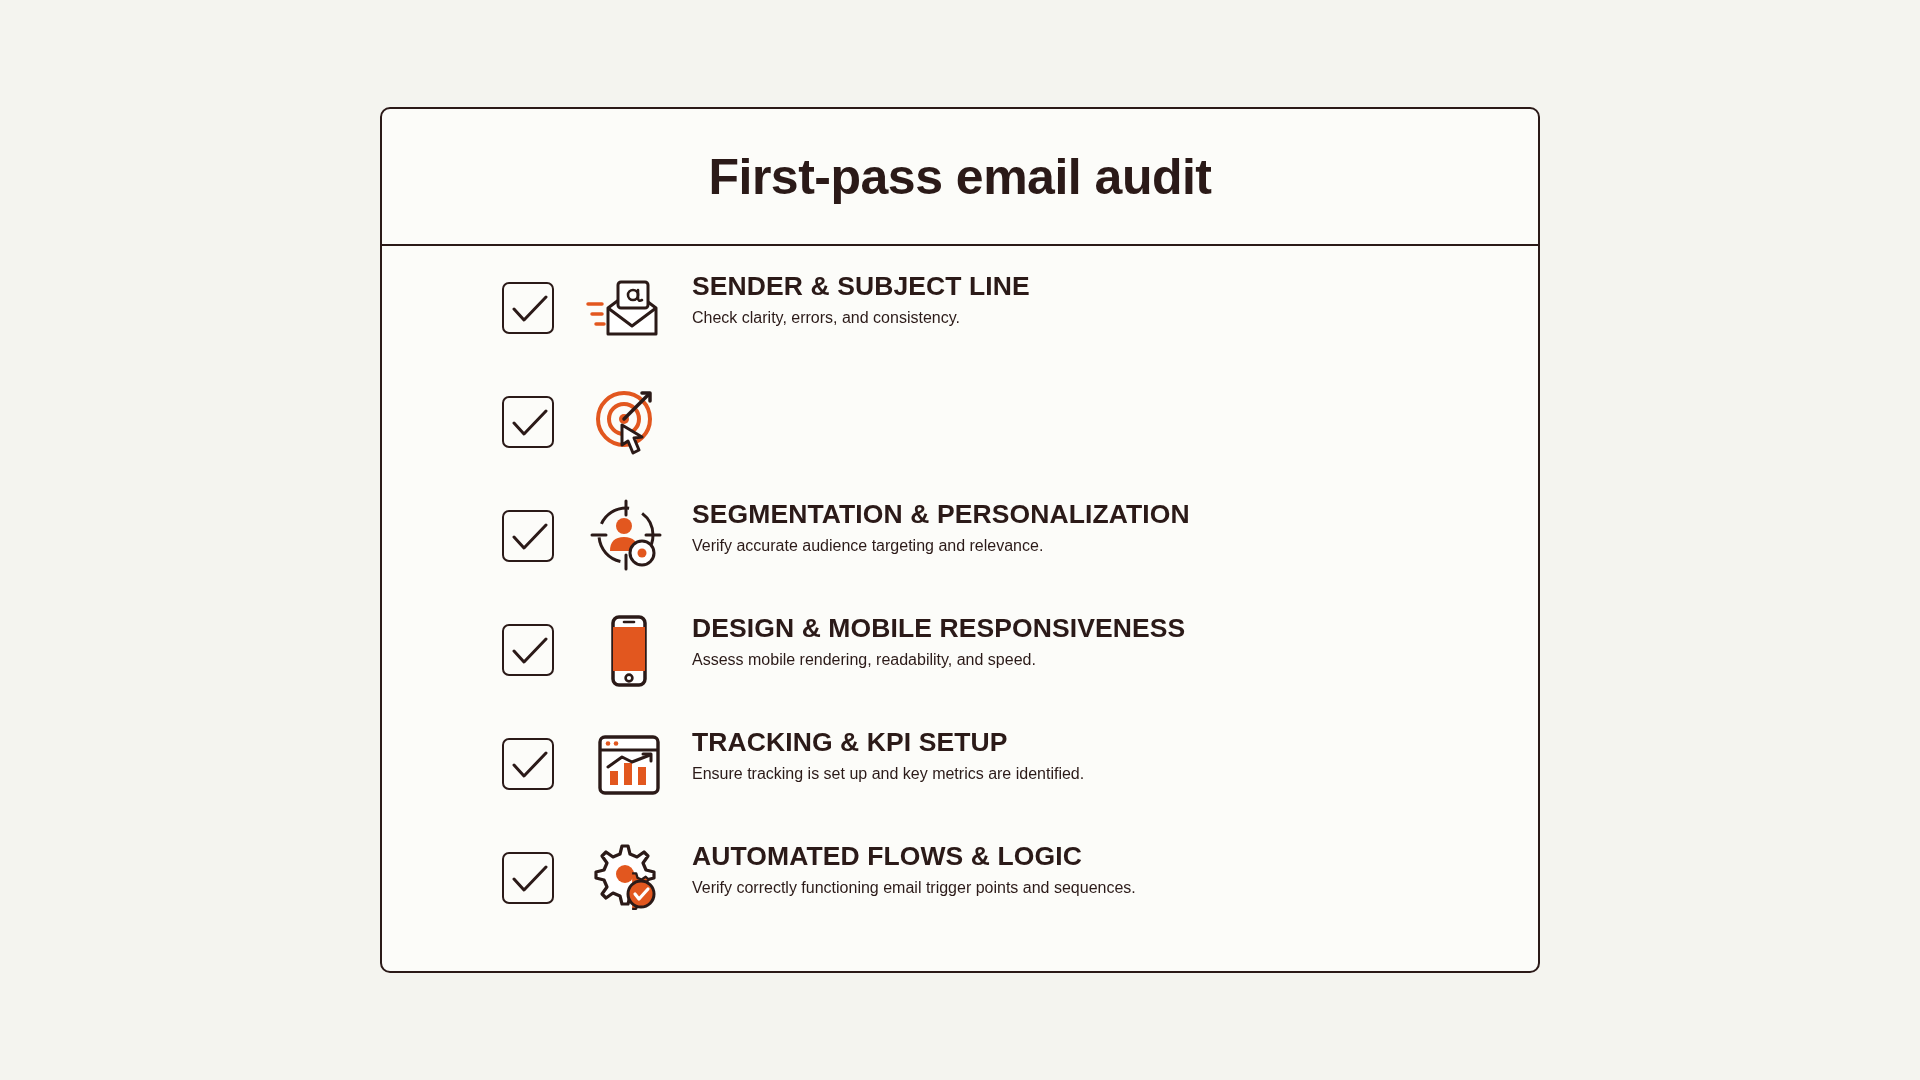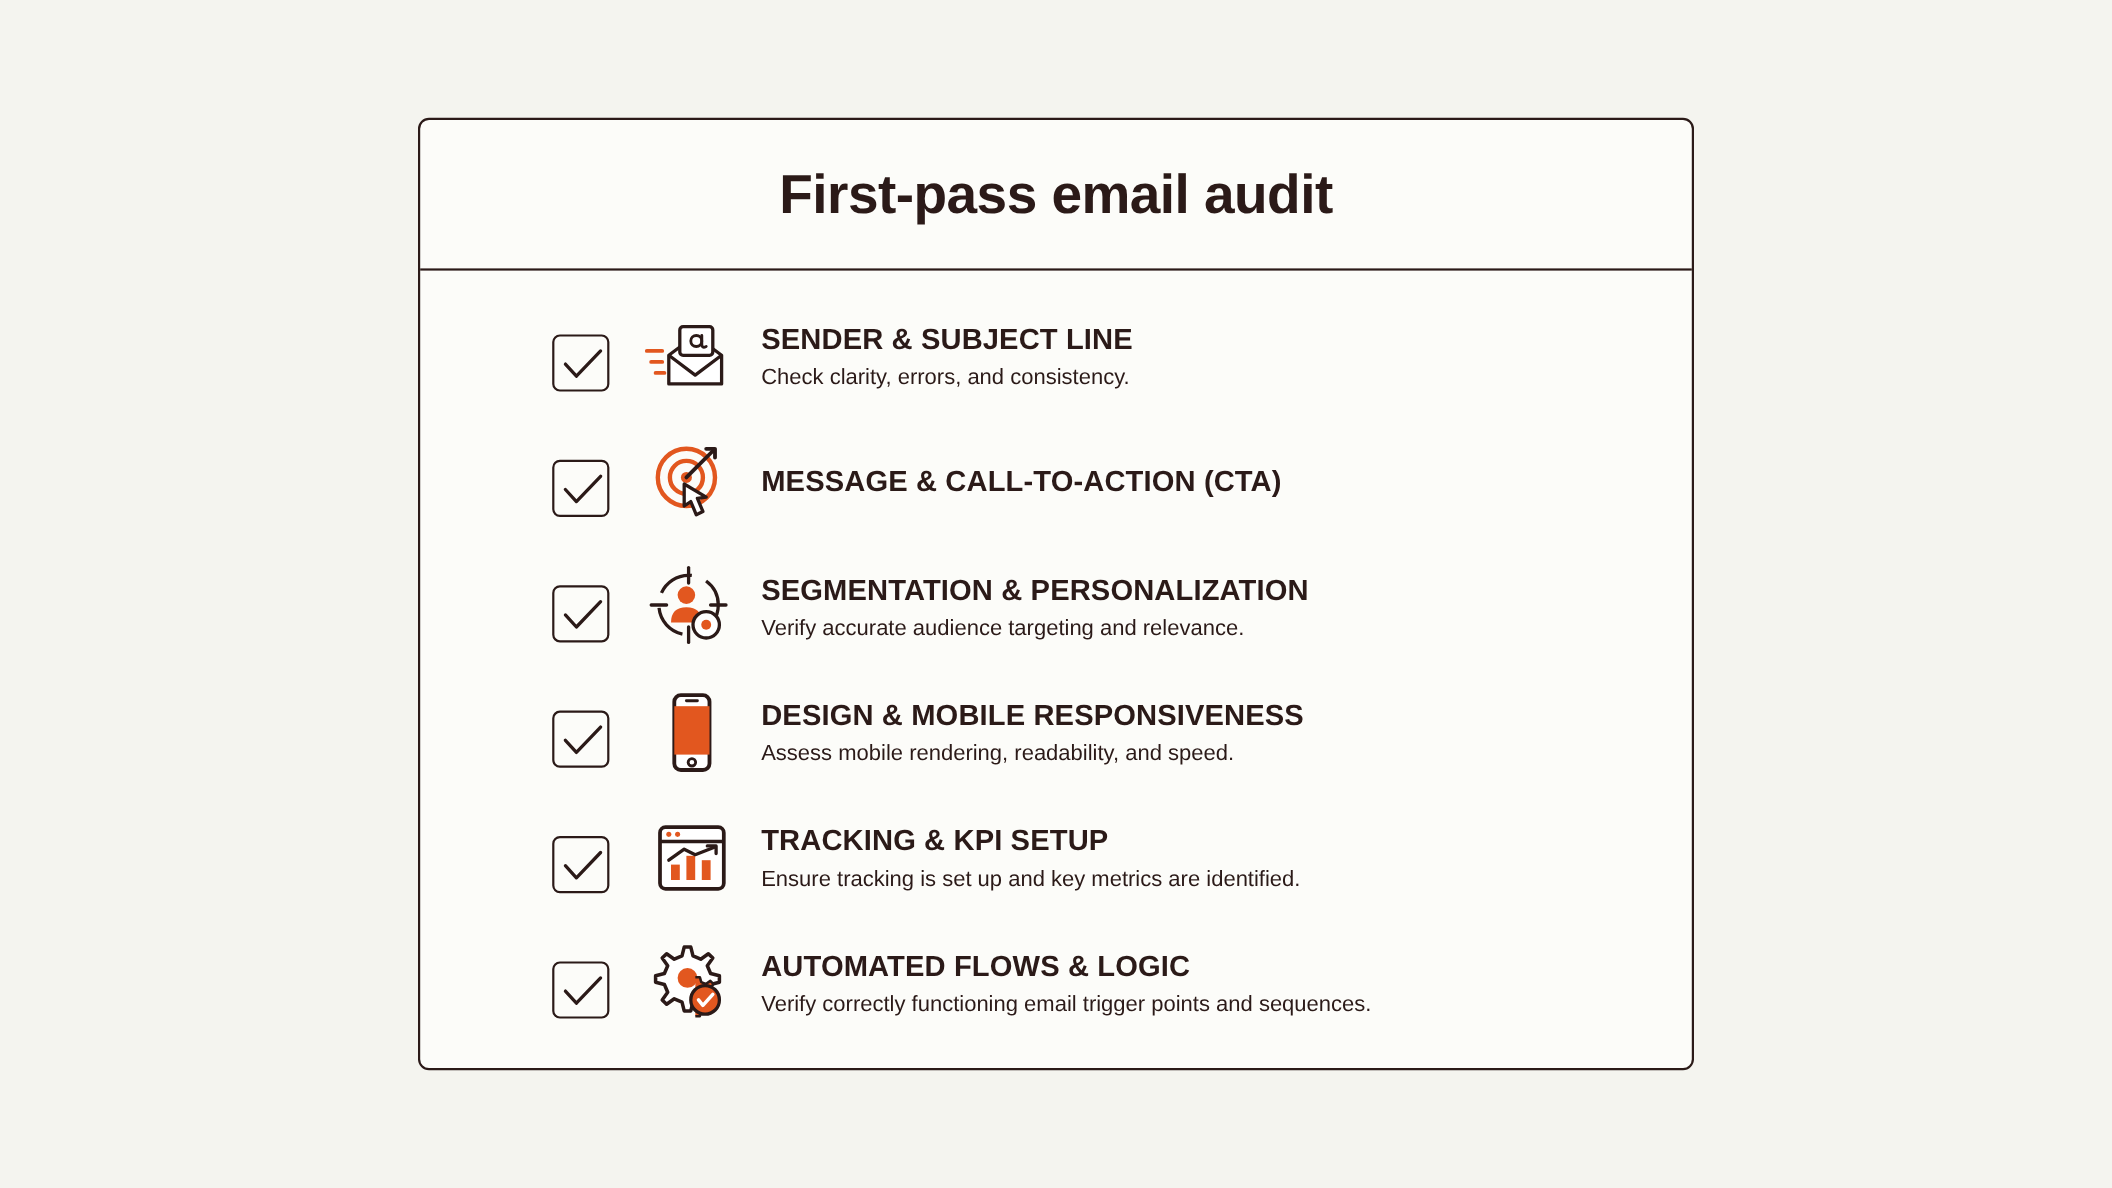--- a/index.html
+++ b/index.html
@@ -46,21 +46,21 @@
     color: #2b1a18;
     letter-spacing: -0.5px;
   }
 
   .list {
     padding: 18px 0 0 0;
   }
 
   .row {
     display: flex;
-    align-items: center;
+    align-items: flex-start;
     padding: 0 0 0 120px;
     height: 114px;
     box-sizing: border-box;
   }
 
   .checkbox {
     width: 52px;
     height: 52px;
     min-width: 52px;
     border: 2.5px solid #2b1a18;
@@ -95,21 +95,21 @@
 
   .row-title {
     font-size: 26.5px;
     font-weight: bold;
     color: #2b1a18;
     letter-spacing: 0.1px;
     line-height: 1.25;
   }
 
   .row-desc {
-    font-size: 20px;
+    font-size: 16px;
     color: #2b1a18;
     line-height: 1.3;
     margin-top: 5px;
   }
 </style>
 </head>
 <body>
 
 <div id="stage">
   <div class="card">
@@ -154,21 +154,20 @@
           <svg width="84" height="72" viewBox="0 0 84 72">
             <circle cx="38" cy="32" r="26" fill="none" stroke="#e2571f" stroke-width="4"></circle>
             <circle cx="38" cy="32" r="15" fill="none" stroke="#e2571f" stroke-width="4"></circle>
             <circle cx="38" cy="32" r="5" fill="#e2571f"></circle>
             <path d="M38 32 L62 8" stroke="#2b1a18" stroke-width="3.5" stroke-linecap="round"></path>
             <path d="M56 6 L64 6 L64 14" fill="none" stroke="#2b1a18" stroke-width="3.5" stroke-linecap="round" stroke-linejoin="round"></path>
             <path d="M36 38 L36 58 L42 54 L47 66 L53 63 L48 51 L56 50 Z" fill="#ffffff" stroke="#2b1a18" stroke-width="3" stroke-linejoin="round"></path>
           </svg>
         </div>
         <div class="text-cell">
-          <div class="row-title">MESSAGE &amp; CALL-TO-ACTION (CTA)</div>
         </div>
       </div>
 
       <div class="row">
         <div class="checkbox">
           <svg width="36" height="30" viewBox="0 0 36 30">
             <polyline points="2,14 12,25 34,2" fill="none" stroke="#2b1a18" stroke-width="3" stroke-linecap="round" stroke-linejoin="round"></polyline>
           </svg>
         </div>
         <div class="icon-cell">

